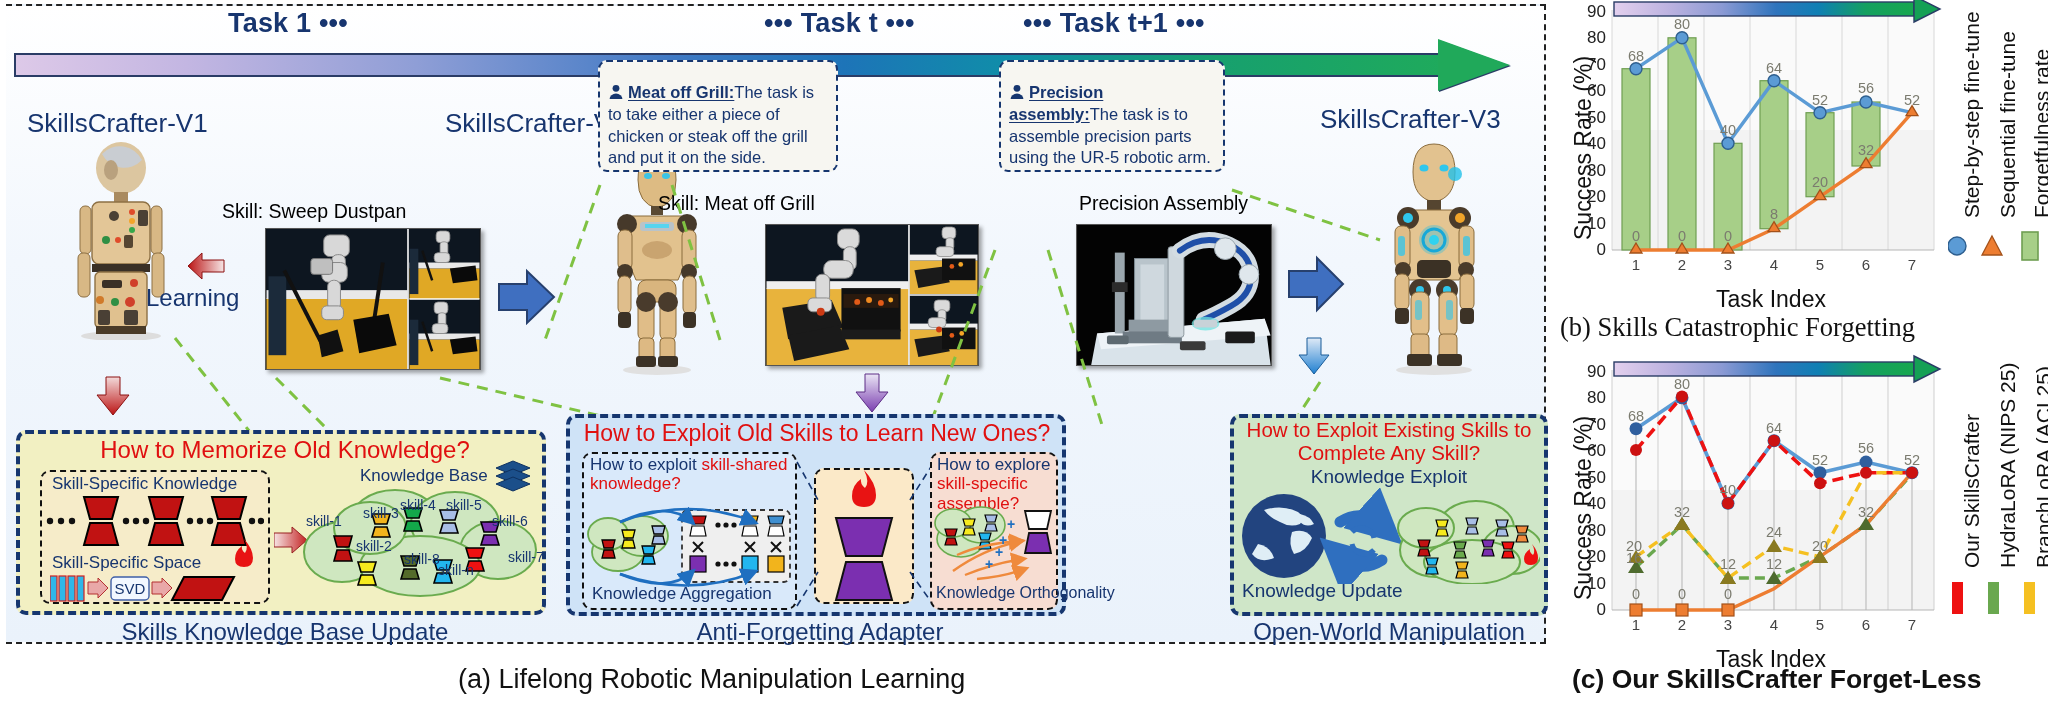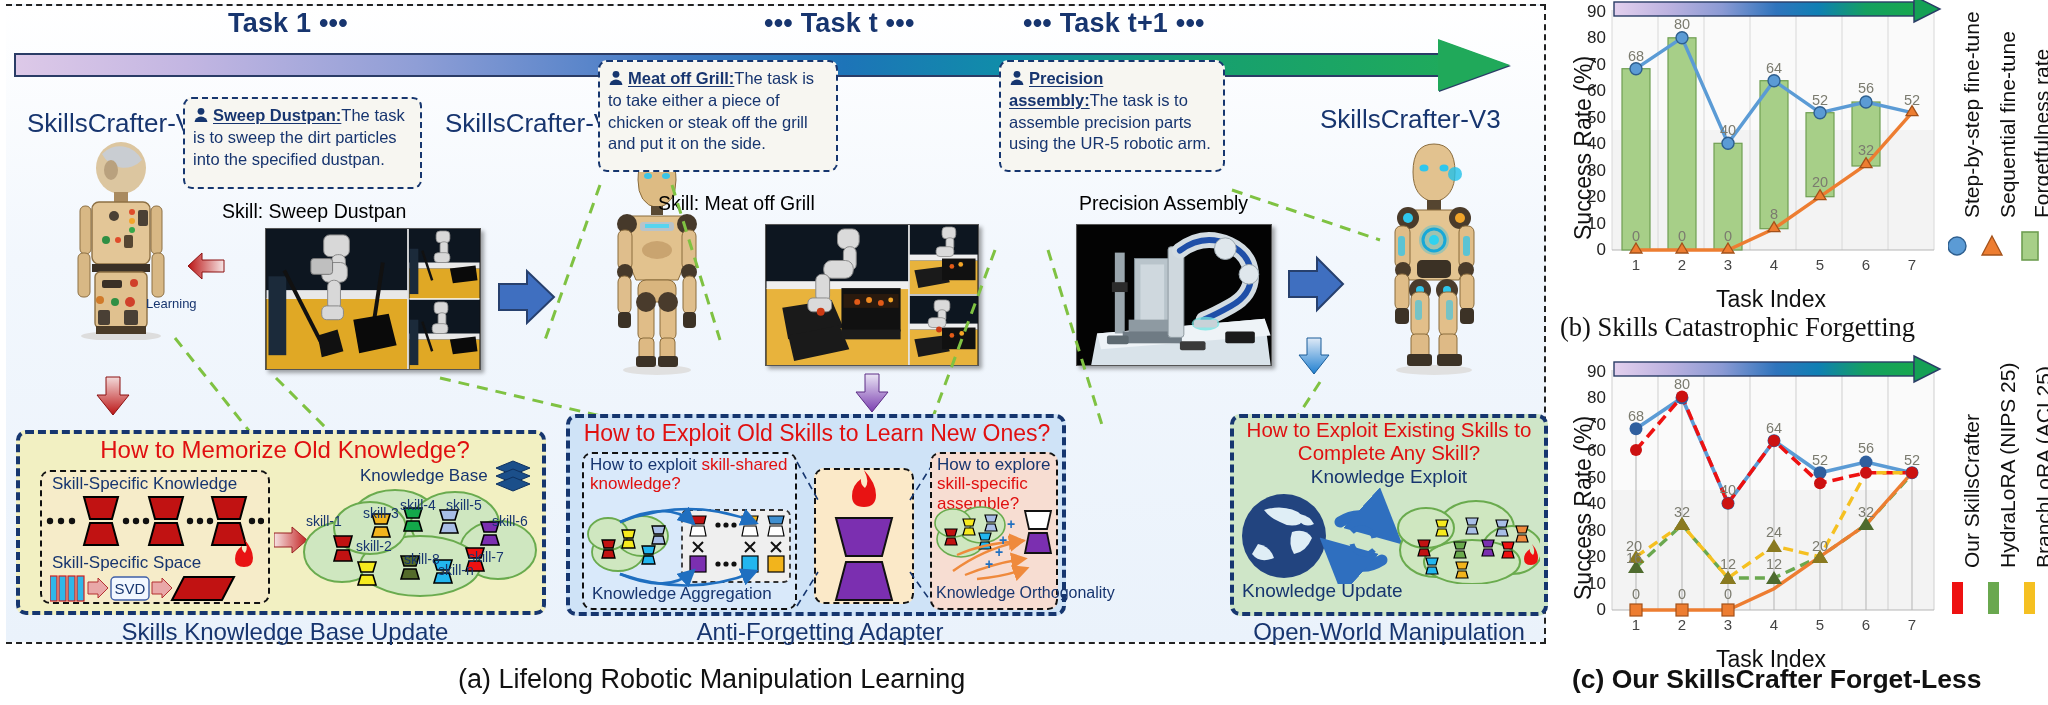--- a/index.html
+++ b/index.html
@@ -22,21 +22,21 @@
      border-top:26px solid transparent;border-bottom:26px solid transparent;
      border-left:72px solid #20a95a;filter:drop-shadow(1px 1px 0 #2a3c66);}
 
   .task-label{position:absolute;font-weight:bold;font-size:27px;color:#17356f;
      white-space:nowrap;letter-spacing:.2px;}
 
   .vtitle{position:absolute;font-size:26px;color:#17356f;white-space:nowrap;}
 
   
   .callout{position:absolute;background:#f7f6f1;border:2.5px dashed #16366f;
-     border-radius:9px;padding:6px 8px 7px 8px;box-sizing:border-box;
+     border-radius:9px;padding:20px 8px 7px 8px;box-sizing:border-box;
      font-size:16.5px;line-height:1.32;color:#17356f;}
   .callout u{text-decoration:underline;text-underline-offset:2px;}
   .callout b{font-weight:bold;}
   .person-ico{display:inline-block;vertical-align:-2px;margin-right:4px;}
 
   .skill-title{position:absolute;color:#000000;font-size:19.5px;font-weight:normal;
      white-space:nowrap;}
 
   .photo{position:absolute;box-shadow:3px 3px 4px rgba(0,0,0,.35);
      border:1px solid #555;box-sizing:border-box;overflow:hidden;background:#111;}
@@ -120,38 +120,32 @@
 
     <svg style="position:absolute;left:186px;top:250px;" width="40" height="32">
       <defs>
           <linearGradient id="gRedL" x1="1" y1="0" x2="0" y2="0">
         <stop offset="0" stop-color="#f6e6e6"></stop>
             <stop offset="1" stop-color="#bb1414"></stop>
           </linearGradient>
         </defs>
       <polygon points="2,16 16,3 16,10 38,10 38,22 16,22 16,29" fill="url(#gRedL)" stroke="#8c1010" stroke-width="1"></polygon>
     </svg>
-    <div class="lbl" style="left:146px;top:296px;font-size:13px;">Learning</div>
+    <div class="lbl" style="left:146px;top:284px;font-size:24px;">Learning</div>
 
     <svg style="position:absolute;left:95px;top:375px;" width="36" height="42">
       <defs>
           <linearGradient id="gRedD" x1="0" y1="0" x2="0" y2="1">
         <stop offset="0" stop-color="#f3dada"></stop>
             <stop offset="1" stop-color="#bb1414"></stop>
           </linearGradient>
         </defs>
       <polygon points="11,2 25,2 25,20 34,20 18,40 2,20 11,20" fill="url(#gRedD)" stroke="#8c1010" stroke-width="1"></polygon>
     </svg>
 
-    <div class="callout" style="left:183px;top:97px;width:239px;height:92px;">
-      <svg class="person-ico" width="16" height="16" viewBox="0 0 16 16">
-        <circle cx="8" cy="4.3" r="3.4" fill="#16366f"></circle>
-        <path d="M1.6 15 a6.4 5.4 0 0 1 12.8 0z" fill="#16366f"></path>
-      </svg><u><b>Sweep Dustpan:</b></u><span>The task is to sweep the dirt particles into the specified dustpan.</span>
-    </div>
     <div class="skill-title" style="left:222px;top:200px;">Skill: Sweep Dustpan</div>
 
     <svg class="photo" style="left:265px;top:228px;width:216px;height:142px;" viewBox="0 0 216 142">
       <rect width="216" height="142" fill="#0d1620"></rect>
       <rect x="0" y="0" width="143" height="142" fill="#0d1620"></rect>
       <rect x="0" y="70" width="143" height="72" fill="#e0a825"></rect>
       <rect x="0" y="62" width="143" height="9" fill="#e8e8e8"></rect>
       <rect x="2" y="48" width="18" height="80" fill="#1b2a3a"></rect>
       <path d="M18 42 L62 128" stroke="#111" stroke-width="4"></path>
       <polygon points="52,108 72,102 78,124 56,130" fill="#111"></polygon>
@@ -491,21 +485,21 @@
         <polygon points="166,64 184,64 181,74 169,74" fill="#ee1111"></polygon>
           <polygon points="169,77 181,77 184,87 166,87" fill="#ee1111"></polygon>
       </g>
     </svg>
     <div class="lbl" style="left:306px;top:513px;font-size:14px;">skill-1</div>
     <div class="lbl" style="left:356px;top:538px;font-size:14px;">skill-2</div>
     <div class="lbl" style="left:363px;top:505px;font-size:14px;">skill-3</div>
     <div class="lbl" style="left:400px;top:497px;font-size:14px;">skill-4</div>
     <div class="lbl" style="left:446px;top:497px;font-size:14px;">skill-5</div>
     <div class="lbl" style="left:492px;top:513px;font-size:14px;">skill-6</div>
-    <div class="lbl" style="left:468px;top:549px;font-size:14px;">skill-7</div>
+    <div class="lbl" style="left:468px;top:549px;font-size:14px;padding-left:40px;">skill-7</div>
     <div class="lbl" style="left:404px;top:551px;font-size:14px;">skill-8</div>
     <div class="lbl" style="left:438px;top:562px;font-size:14px;">skill-n</div>
 
     <div class="spanel-caption" style="left:70px;top:618px;width:430px;">Skills Knowledge Base Update</div>
 
     <div class="spanel" style="left:566px;top:414px;width:500px;height:202px;background:#cfe3f7;"></div>
     <div class="spanel-title" style="left:572px;top:420px;width:490px;font-size:23px;">How to Exploit Old Skills to Learn New Ones?</div>
     <div class="inner-box" style="left:582px;top:452px;width:215px;height:158px;background:#d9e9fa;"></div>
     <div style="position:absolute;left:590px;top:455px;width:200px;font-size:17px;line-height:1.14;color:#17356f;">
       <span>How to exploit </span><span style="color:#e01010;">skill-shared knowledge?</span>

